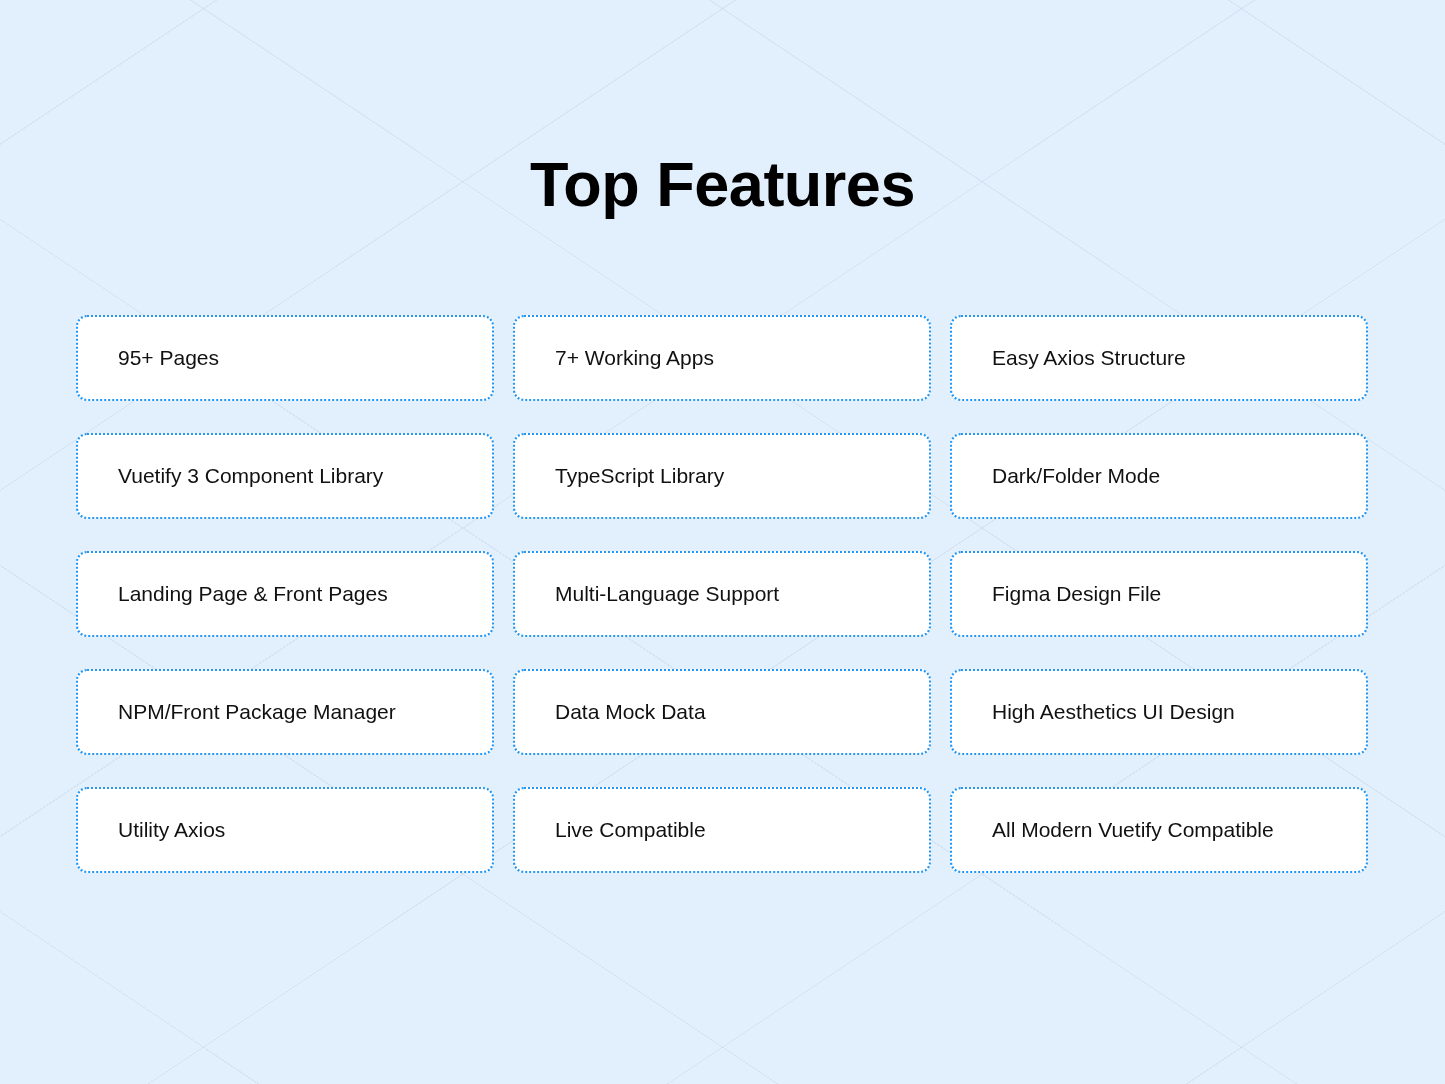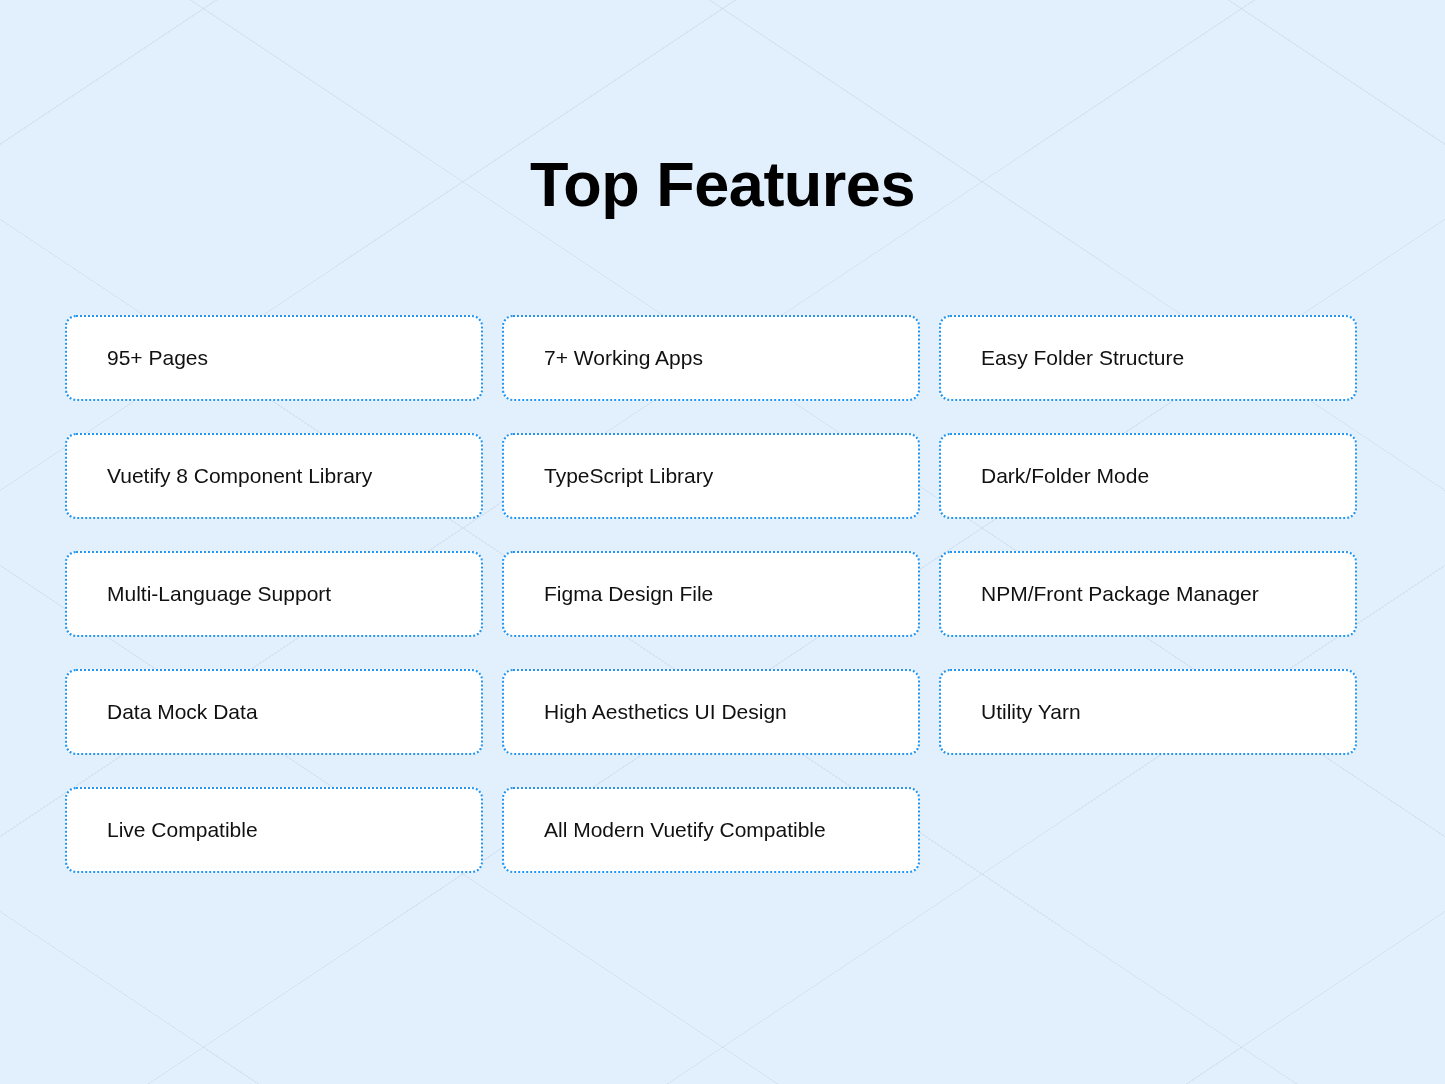--- a/index.html
+++ b/index.html
@@ -61,21 +61,21 @@
     line-height: 78px;
     font-weight: bold;
     letter-spacing: -0.5px;
     color: #000000;
     margin: 0;
   }
 
   .features-grid {
     position: absolute;
     top: 315px;
-    left: 65px;
+    left: 76px;
     width: 1292px;
     display: grid;
     grid-template-columns: repeat(3, 1fr);
     column-gap: 19px;
     row-gap: 32px;
   }
 
   .feature-card {
     box-sizing: border-box;
     height: 86px;
@@ -106,52 +106,55 @@
 
   <div class="features-grid">
 
     <div class="feature-card">
       <span class="feature-label">95+ Pages</span>
     </div>
     <div class="feature-card">
       <span class="feature-label">7+ Working Apps</span>
     </div>
     <div class="feature-card">
-      <span class="feature-label">Easy Folder Structure</span>
+      <span class="feature-label">Easy Axios Structure</span>
     </div>
 
     <div class="feature-card">
-      <span class="feature-label">Vuetify 8 Component Library</span>
+      <span class="feature-label">Vuetify 3 Component Library</span>
     </div>
     <div class="feature-card">
       <span class="feature-label">TypeScript Library</span>
     </div>
     <div class="feature-card">
       <span class="feature-label">Dark/Folder Mode</span>
     </div>
 
+    <div class="feature-card">
+      <span class="feature-label">Landing Page &amp; Front Pages</span>
+    </div>
     <div class="feature-card">
       <span class="feature-label">Multi-Language Support</span>
     </div>
     <div class="feature-card">
       <span class="feature-label">Figma Design File</span>
     </div>
 
     <div class="feature-card">
       <span class="feature-label">NPM/Front Package Manager</span>
     </div>
     <div class="feature-card">
       <span class="feature-label">Data Mock Data</span>
     </div>
     <div class="feature-card">
       <span class="feature-label">High Aesthetics UI Design</span>
     </div>
 
     <div class="feature-card">
-      <span class="feature-label">Utility Yarn</span>
+      <span class="feature-label">Utility Axios</span>
     </div>
     <div class="feature-card">
       <span class="feature-label">Live Compatible</span>
     </div>
     <div class="feature-card">
       <span class="feature-label">All Modern Vuetify Compatible</span>
     </div>
 
   </div>
 </div>

